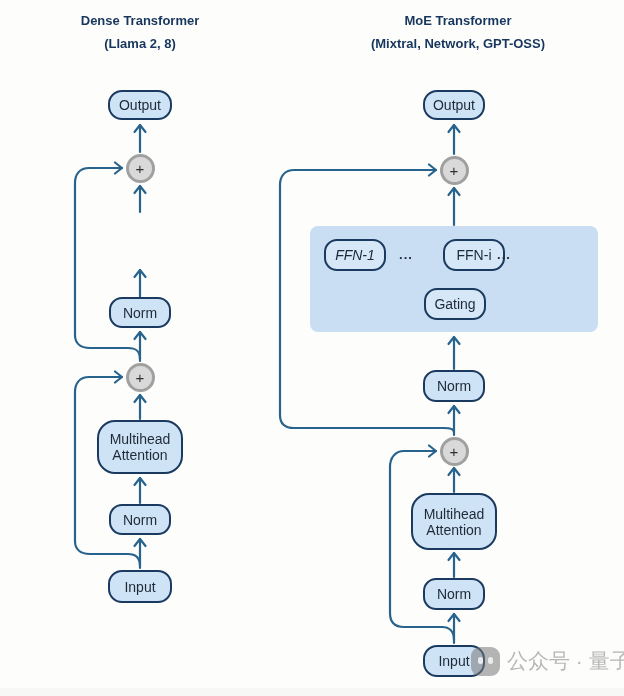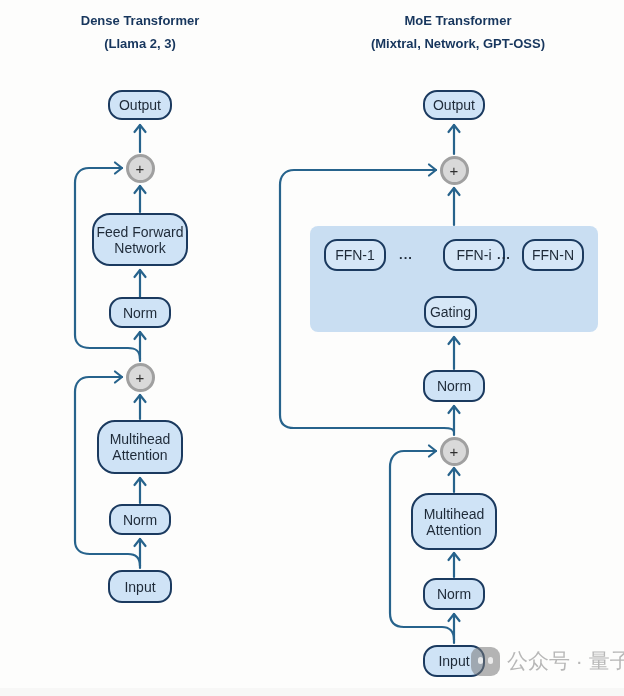--- a/index.html
+++ b/index.html
@@ -83,36 +83,32 @@
     <path d="M 454 435 L 454 406" marker-end="url(#arr)"></path>
     <path d="M 454 492 L 454 468" marker-end="url(#arr)"></path>
     <path d="M 454 577 L 454 553" marker-end="url(#arr)"></path>
     <path d="M 454 643 L 454 614" marker-end="url(#arr)"></path>
     <path d="M 454 432 C 454 429 450 428 444 428 L 294 428 C 284 428 280 423 280 415 L 280 185 C 280 176 285 170 294 170 L 436 170" marker-end="url(#arr)"></path>
     <path d="M 454 640 C 454 631 449 627 442 627 L 404 627 C 394 627 390 621 390 613 L 390 467 C 390 458 395 451 404 451 L 436 451" marker-end="url(#arr)"></path>
   </svg>
 
   <div class="title title-dense">
     <div>Dense Transformer</div>
-    <div>(Llama 2, 3)</div>
+    <div>(Llama 2, 8)</div>
   </div>
   <div class="title title-moe">
     <div>MoE Transformer</div>
     <div>(Mixtral, Network, GPT-OSS)</div>
   </div>
 
   <div class="node" style="left:108px;top:90px;width:64px;height:30px;border-radius:14px;">
     <span>Output</span>
   </div>
   <div class="plus" style="left:125.5px;top:153.5px;">
     <span>+</span>
-  </div>
-  <div class="node" style="left:92px;top:213px;width:96px;height:53px;border-radius:18px;">
-    <span>Feed Forward</span>
-    <span>Network</span>
   </div>
   <div class="node" style="left:109px;top:297px;width:62px;height:31px;border-radius:13px;">
     <span>Norm</span>
   </div>
   <div class="plus" style="left:125.5px;top:362.5px;">
     <span>+</span>
   </div>
   <div class="node" style="left:97px;top:420px;width:86px;height:54px;border-radius:18px;">
     <span>Multihead</span>
     <span>Attention</span>
@@ -125,32 +121,29 @@
   </div>
 
   <div class="node" style="left:423px;top:90px;width:62px;height:30px;border-radius:14px;">
     <span>Output</span>
   </div>
   <div class="plus" style="left:439.5px;top:155.5px;">
     <span>+</span>
   </div>
 
   <div class="panel" style="left:310px;top:226px;width:288px;height:106px;"></div>
-  <div class="node expert" style="left:324px;top:239px;width:62px;height:32px;border-radius:13px;">
+  <div class="node expert" style="left:324px;top:239px;width:62px;height:32px;border-radius:13px;font-style:italic;">
     <span>FFN-1</span>
   </div>
   <div class="dots" style="left:394px;top:247px;">...</div>
   <div class="node expert" style="left:443px;top:239px;width:62px;height:32px;border-radius:13px;">
     <span>FFN-i</span>
   </div>
   <div class="dots" style="left:492px;top:247px;">...</div>
-  <div class="node expert" style="left:522px;top:239px;width:62px;height:32px;border-radius:13px;">
-    <span>FFN-N</span>
-  </div>
-  <div class="node expert" style="left:424px;top:288px;width:53px;height:32px;border-radius:13px;margin-top:8px;">
+  <div class="node expert" style="left:424px;top:288px;width:62px;height:32px;border-radius:13px;">
     <span>Gating</span>
   </div>
 
   <div class="node" style="left:423px;top:370px;width:62px;height:32px;border-radius:13px;">
     <span>Norm</span>
   </div>
   <div class="plus" style="left:439.5px;top:436.5px;">
     <span>+</span>
   </div>
   <div class="node" style="left:411px;top:493px;width:86px;height:57px;border-radius:18px;">

